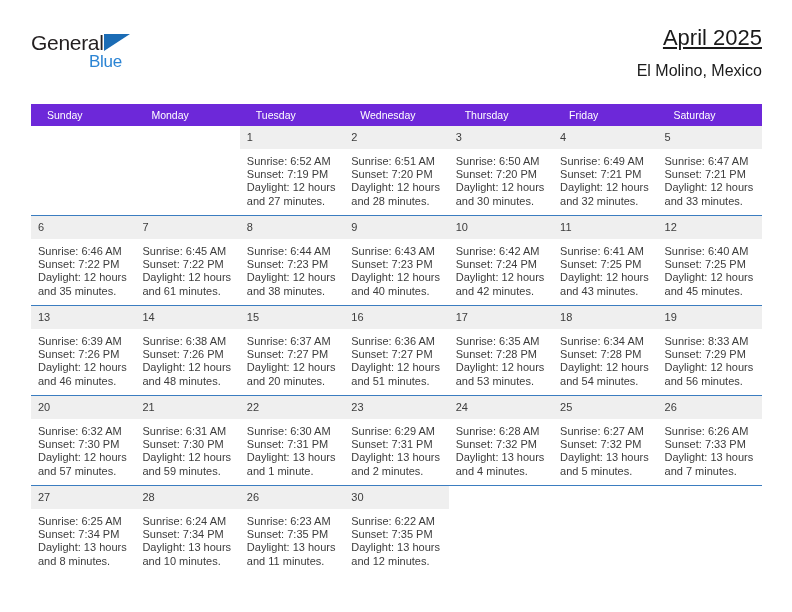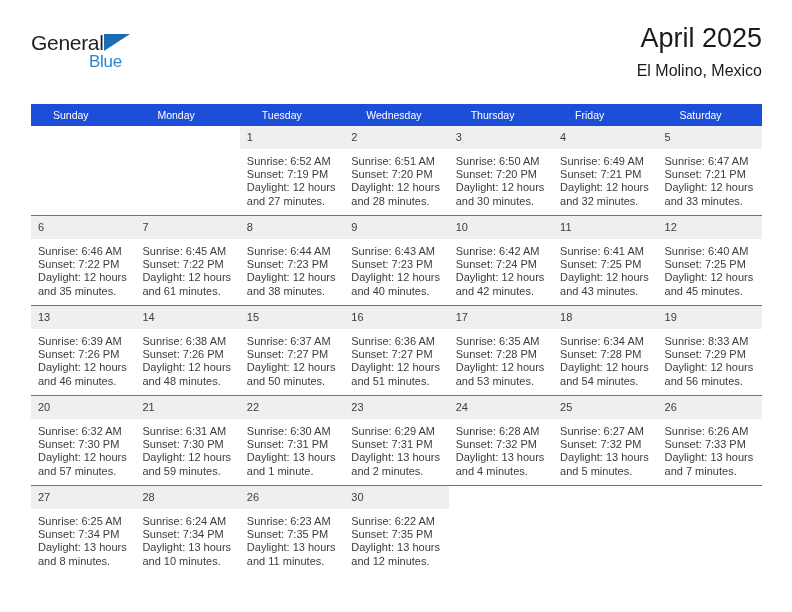--- a/index.html
+++ b/index.html
@@ -66,50 +66,51 @@
     line-height: 22px;
   }
 
   .title-block {
     position: absolute;
     right: 0;
     top: 0;
     text-align: right;
   }
   .cal-title {
-    font-size: 27px;
+    font-size: 22px;
     color: #1a1a1a;
     line-height: 32px;
     white-space: nowrap;
+    text-decoration: underline;
   }
   .cal-subtitle {
     margin-top: 9px;
     font-size: 16px;
     color: #1a1a1a;
     line-height: 16px;
     white-space: nowrap;
   }
 
   
   .calendar {
     position: absolute;
     left: 31px;
     top: 104px;
     width: 731px;
     border-collapse: collapse;
     table-layout: fixed;
   }
 
   .calendar th {
-    background: #1d4ed8;
+    background: #6d28d9;
     color: #ffffff;
     font-size: 10.5px;
     font-weight: normal;
     text-align: left;
-    padding: 5px 0 5px 22px;
+    padding: 5px 0 5px 16px;
     height: 12px;
     line-height: 12px;
     border: none;
   }
 
   .calendar td {
     vertical-align: top;
     padding: 0;
     border: none;
     height: 89px;
@@ -315,21 +316,21 @@
               <div>Daylight: 12 hours</div>
               <div>and 48 minutes.</div>
             </div>
           </td>
           <td>
             <span class="daynum">15</span>
             <div class="info">
               <div>Sunrise: 6:37 AM</div>
               <div>Sunset: 7:27 PM</div>
               <div>Daylight: 12 hours</div>
-              <div>and 50 minutes.</div>
+              <div>and 20 minutes.</div>
             </div>
           </td>
           <td>
             <span class="daynum">16</span>
             <div class="info">
               <div>Sunrise: 6:36 AM</div>
               <div>Sunset: 7:27 PM</div>
               <div>Daylight: 12 hours</div>
               <div>and 51 minutes.</div>
             </div>

